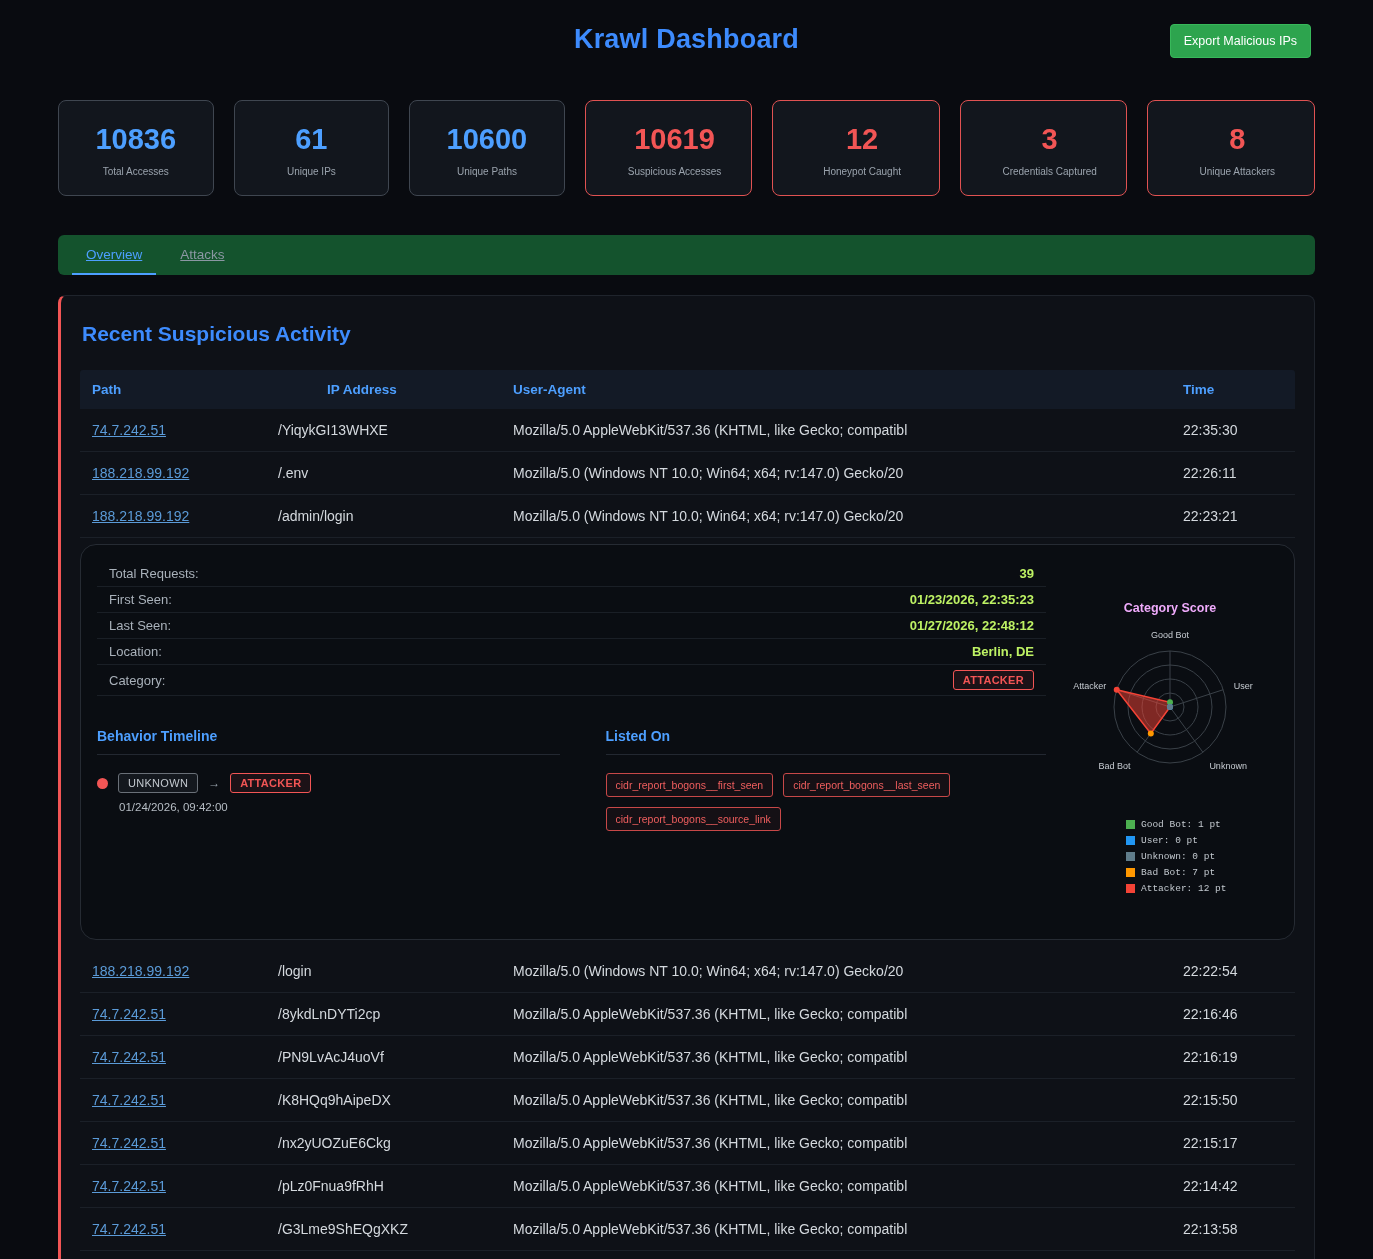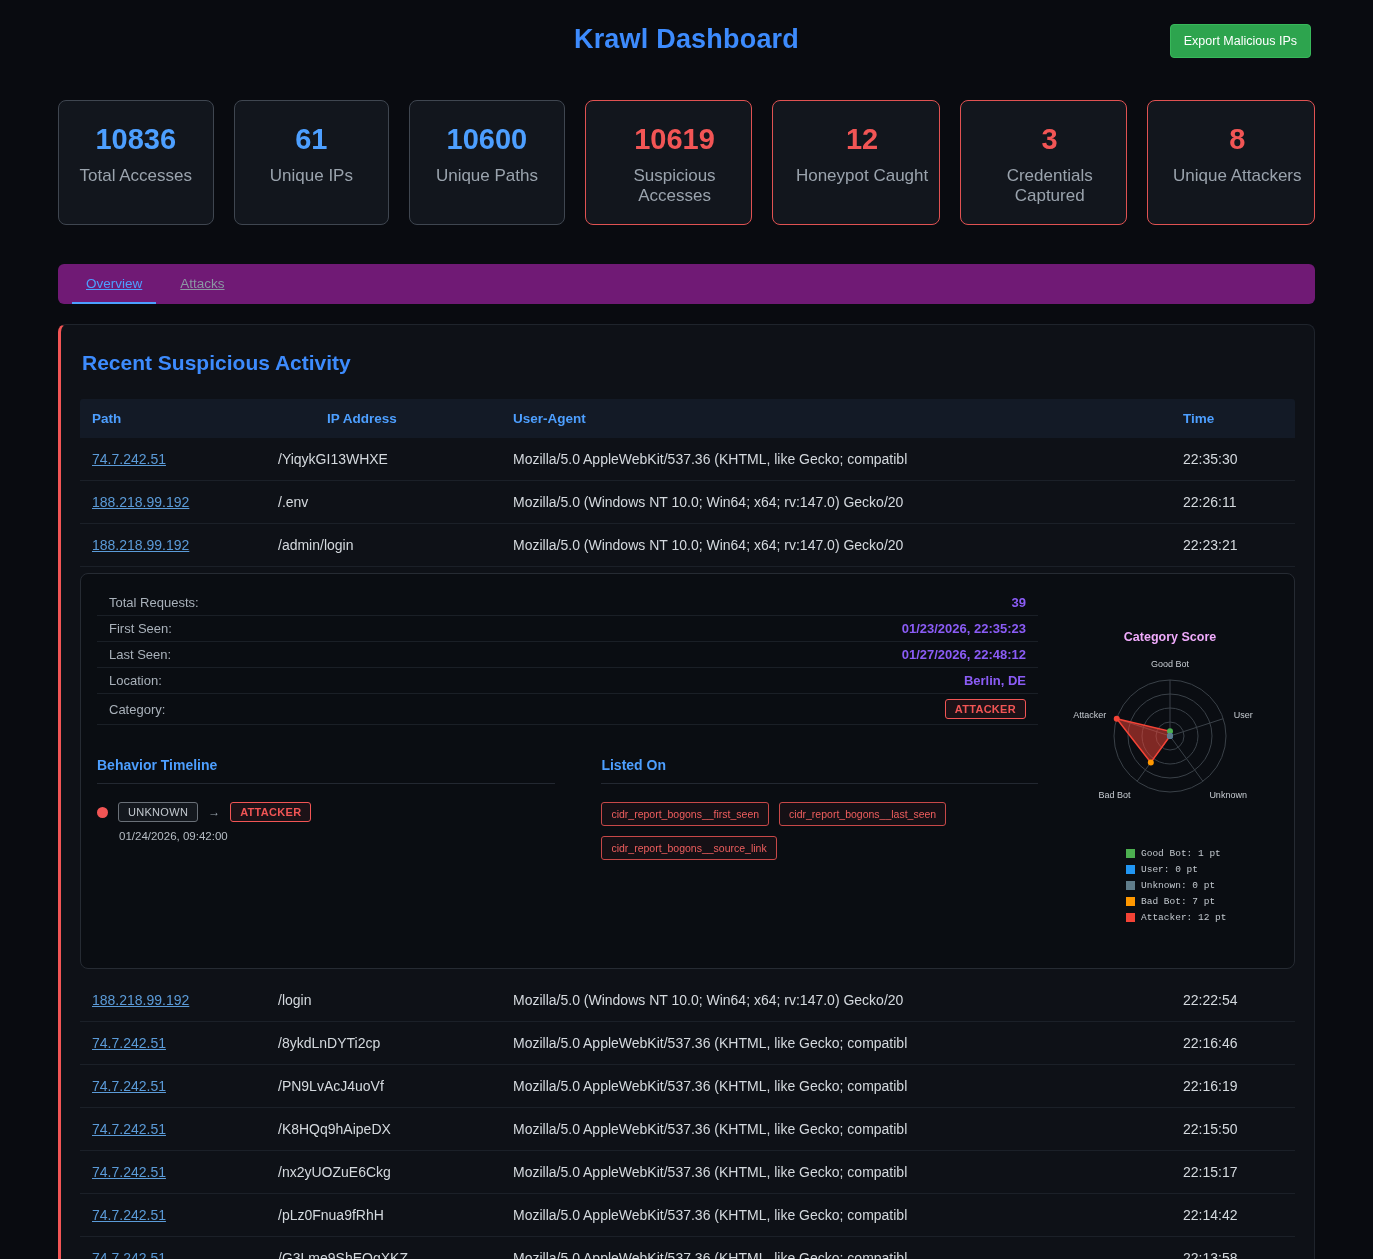--- a/index.html
+++ b/index.html
@@ -9,44 +9,44 @@
 
   .topbar { position:relative; height:54px; }
   .page-title { text-align:center; font-size:27px; font-weight:bold; color:#3d8bfd; letter-spacing:0.2px; }
   .export-btn { position:absolute; right:62px; top:0; background:#2da44e; color:#ffffff; border:1px solid #38b85a; border-radius:4px; font-size:12.5px; padding:9px 13px; cursor:pointer; font-family:inherit; }
 
   .stats { display:flex; gap:20px; margin:22px 58px 0;border-radius:18px; }
   .stat-card { flex:1; background:#12161d; border:1px solid #3f4650; border-radius:8px; text-align:center; padding:22px 6px 18px; }
   .stat-card.alert { border-color:#e05252;padding-left:18px; }
   .stat-value { font-size:29px; font-weight:bold; color:#4d9fff; }
   .stat-card.alert .stat-value { color:#f25555; }
-  .stat-label { font-size:17px; color:#9aa3ad; margin-top:10px; }
-
-  .tabs { display:flex; gap:10px; margin:39px 58px 0; background:#701a75; border-radius:6px; padding:0 14px; height:40px; align-items:stretch; }
+  .stat-label { font-size:10px; color:#9aa3ad; margin-top:10px; }
+
+  .tabs { display:flex; gap:10px; margin:39px 58px 0; background:#14532d; border-radius:6px; padding:0 14px; height:40px; align-items:stretch; }
   .tab { display:flex; align-items:center; padding:0 14px; font-size:13.5px; color:#8b97a3; text-decoration:underline; border-bottom:2px solid transparent; cursor:pointer; background:none; border-top:none; border-left:none; border-right:none; font-family:inherit; }
   .tab.active { color:#4d9fff; border-bottom:2px solid #4d9fff; }
 
   .panel { margin:20px 58px 14px; background:#0e1117; border:1px solid #1f242c; border-left:3px solid #f25555; border-radius:8px; padding:20px 19px 16px; }
   .panel-title { color:#3d8bfd; font-size:21px; font-weight:bold; margin:6px 0 24px 2px; }
 
   .thead { display:flex; background:#131a26; color:#4d9fff; font-weight:bold; font-size:13.5px; border-radius:3px 3px 0 0; }
   .thead .th { padding:12px; }
   .trow { display:flex; font-size:14px; color:#d4d9de; border-bottom:1px solid #1b2028; align-items:center; cursor:pointer; }
   .trow .td { padding:13px 12px; white-space:nowrap; overflow:hidden; }
   .col-ip { width:186px; flex:none; }
   .col-path { width:235px; flex:none; }
   .col-ua { flex:1; }
   .col-time { width:124px; flex:none; }
   .ip-link { color:#5b9bd8; text-decoration:underline; cursor:pointer; }
 
-  .detail { display:flex; gap:24px; margin:6px 0 10px; background:#0a0d12; border:1px solid #262b33; border-radius:8px; padding:16px 16px 26px; min-height:396px; }
+  .detail { display:flex; gap:16px; margin:6px 0 10px; background:#0a0d12; border:1px solid #262b33; border-radius:16px; padding:16px 16px 26px; min-height:396px; }
   .detail-left { flex:1; min-width:0; }
   .field-row { display:flex; justify-content:space-between; align-items:center; padding:5px 12px; border-bottom:1px solid #1a1f26; font-size:13px; min-height:26px; }
   .field-label { color:#a9b1ba; }
-  .field-value { color:#8b5cf6; font-weight:bold; }
+  .field-value { color:#bef264; font-weight:bold; }
 
   .badge { display:inline-block; border-radius:3px; font-size:11px; padding:3px 9px; letter-spacing:0.3px; }
   .badge.red { color:#f25555; border:1px solid #f25555; background:rgba(242,85,85,0.08); font-weight:bold; }
   .badge.gray { color:#c3c9cf; border:1px solid #6a7078; background:#14181e; }
 
   .detail-bottom { display:flex; gap:46px; margin-top:32px; }
   .tcol { flex:1.05; min-width:0; }
   .lcol { flex:1; min-width:0; }
   .subhead { color:#4d9fff; font-size:14px; font-weight:bold; padding-bottom:10px; border-bottom:1px solid #232831; margin-bottom:18px; }
   .timeline-entry { display:flex; align-items:center; gap:10px; }

